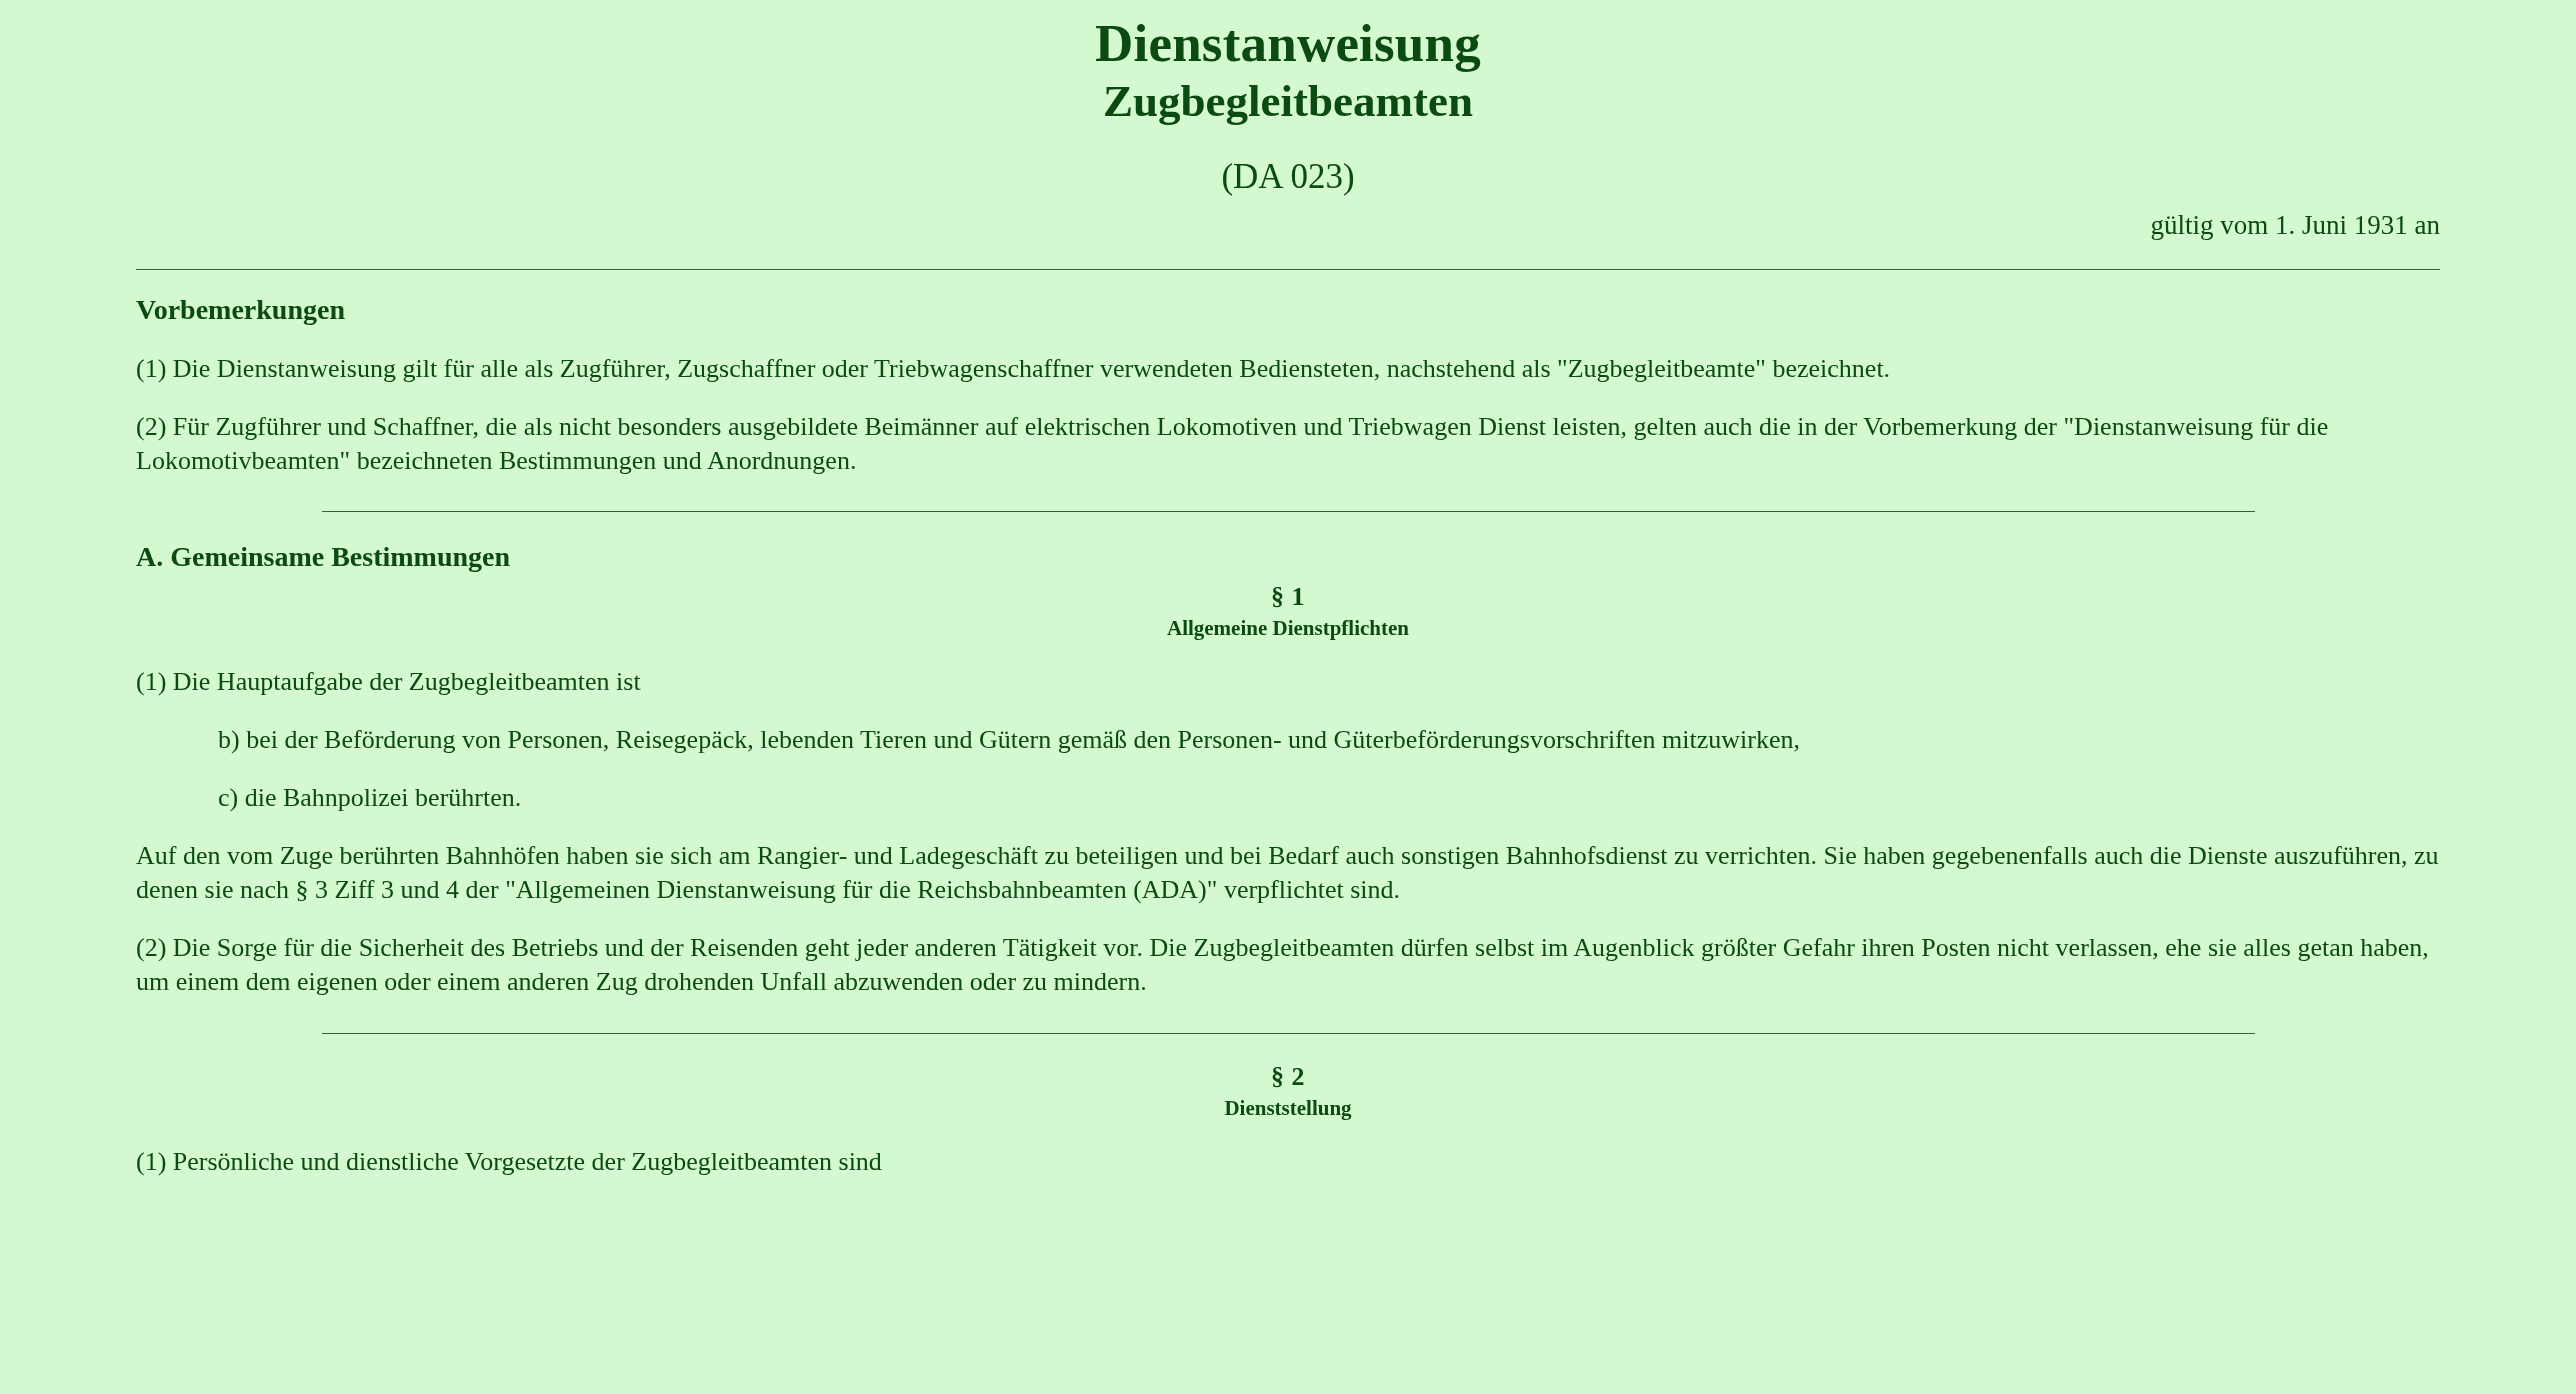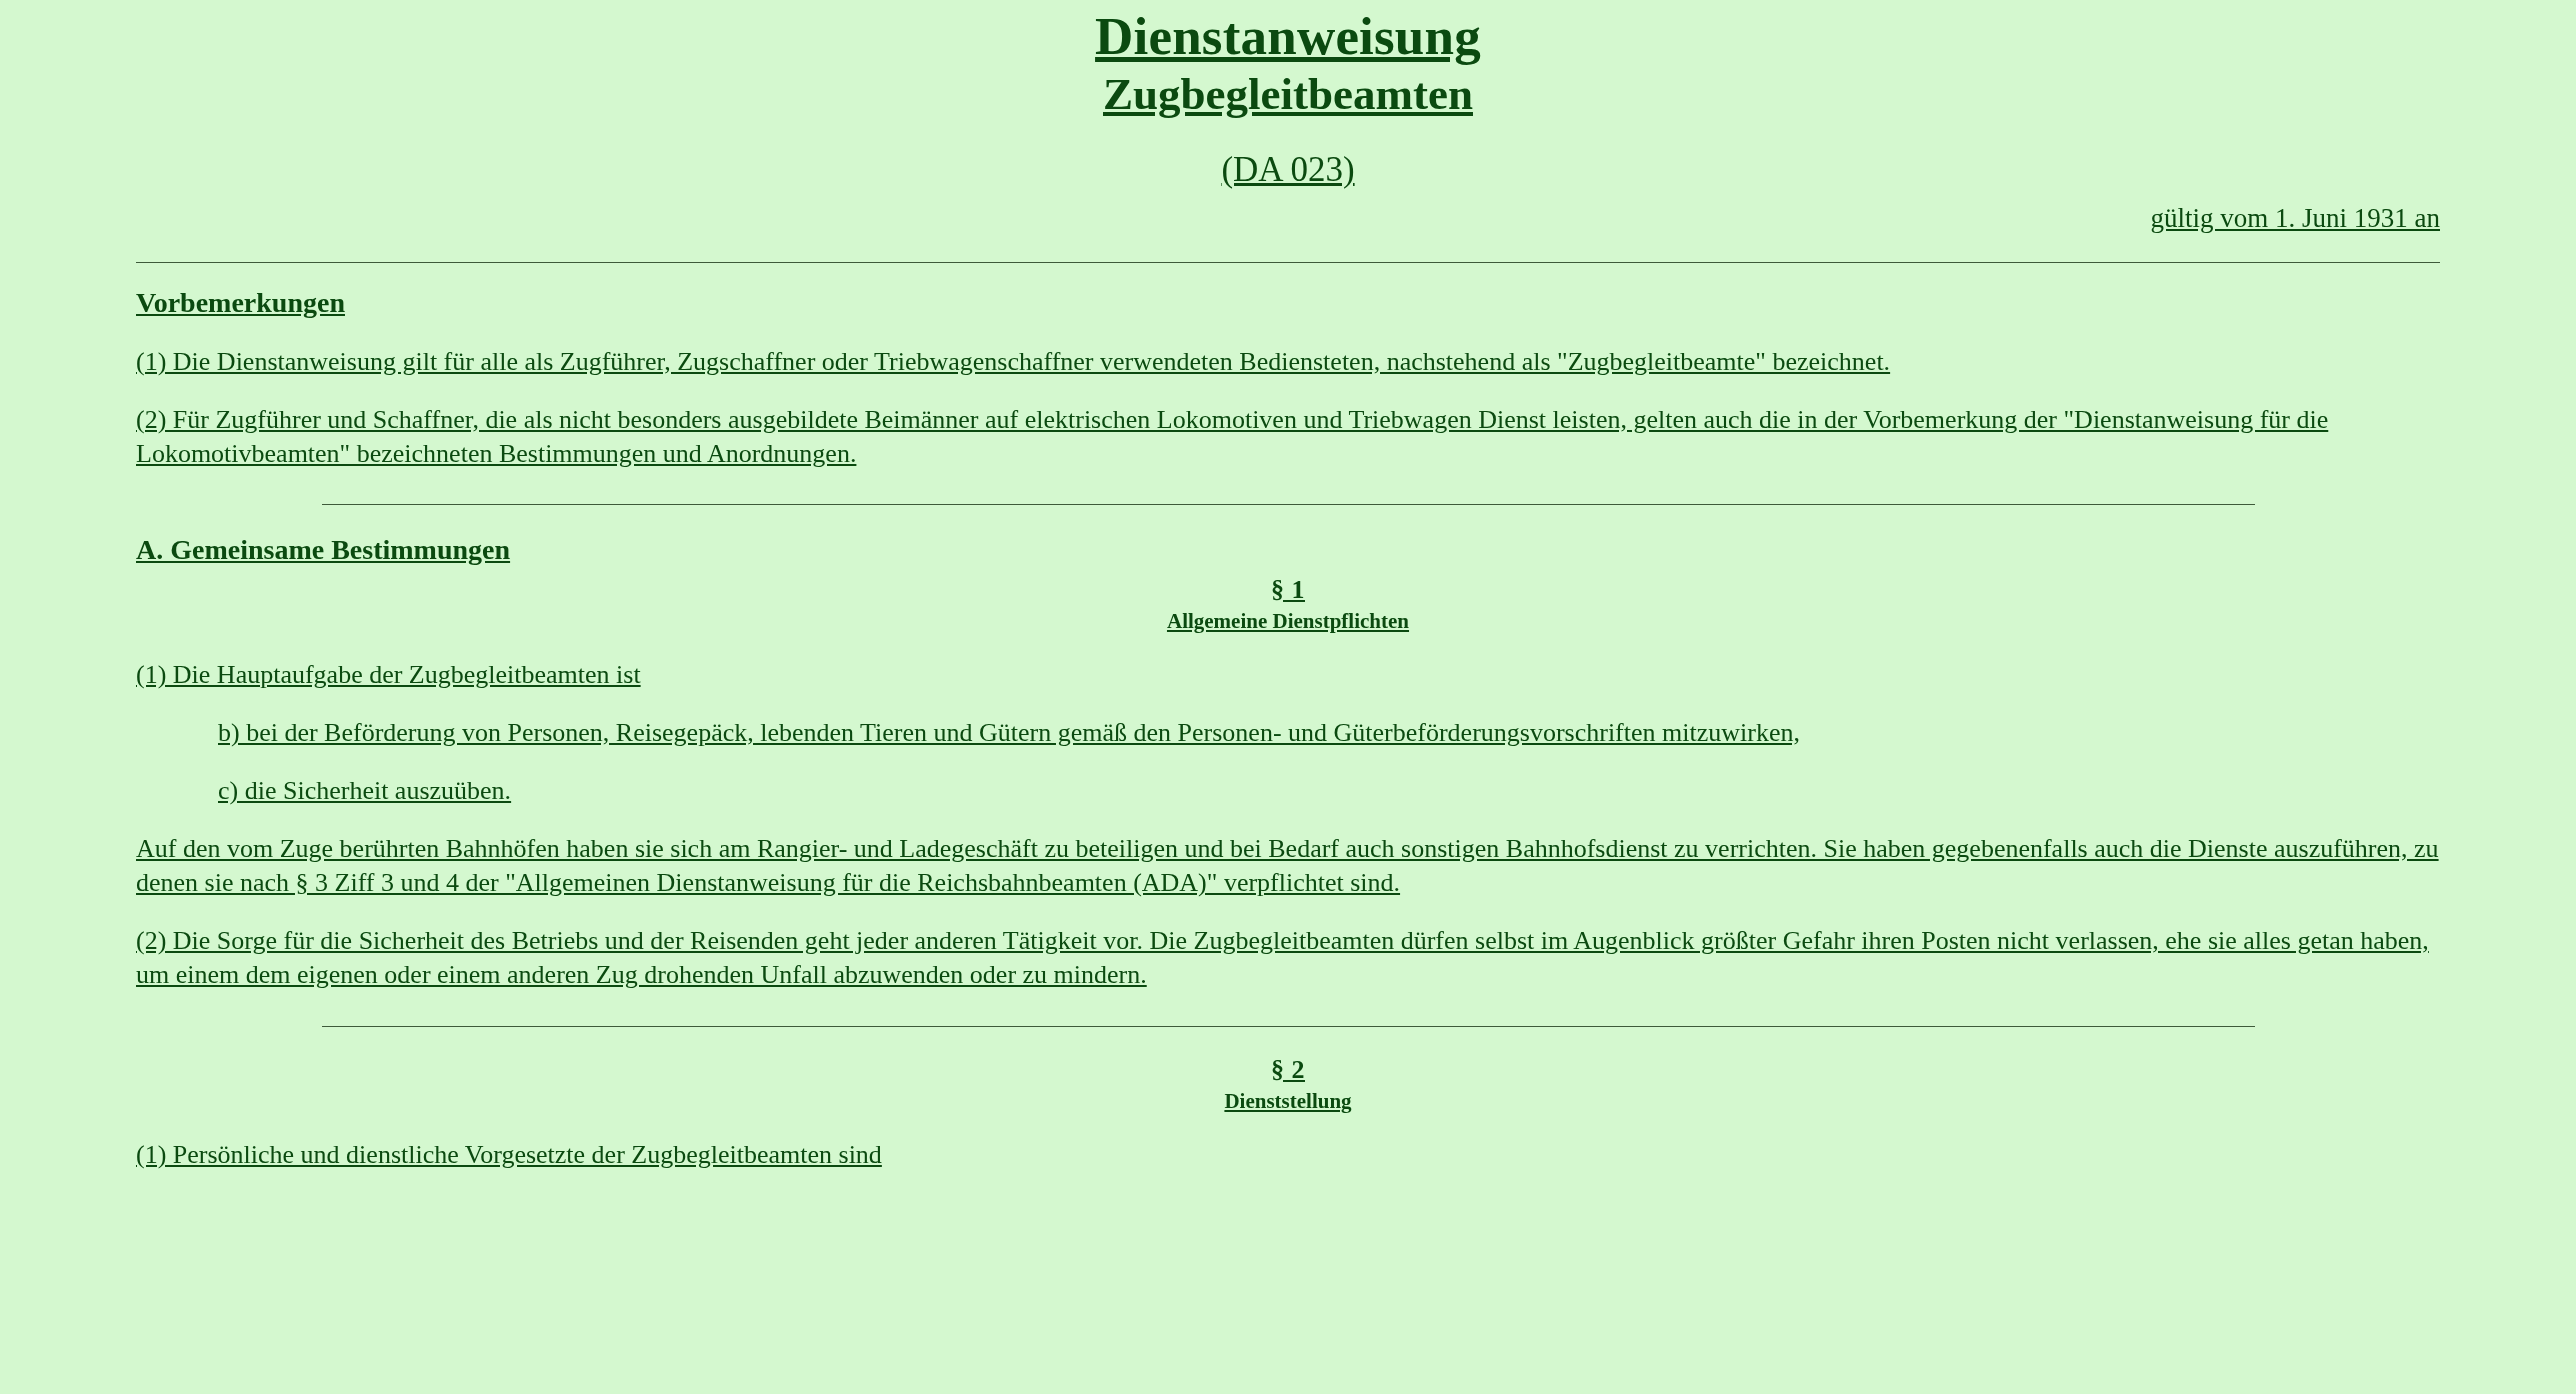--- a/index.html
+++ b/index.html
@@ -10,22 +10,21 @@
   body {
     width: 2576px;
     min-height: 1394px;
     font-family: "Liberation Serif", "DejaVu Serif", serif;
     color: #0b4a10;
     -webkit-font-smoothing: antialiased;
   }
   .page {
     width: 2576px;
     box-sizing: border-box;
-    padding: 0 136px 36px 136px;
-    text-decoration: underline;
+    padding: 7px 136px 36px 136px;
   }
   .title-block {
     text-align: center;
     padding-top: 7.3px;
   }
   .doc-title {
     font-size: 53px;
     font-weight: bold;
     line-height: 1.12;
     margin: 0;
@@ -123,21 +122,21 @@
 
   <hr class="rule-narrow">
 
   <h2 class="section-center">A. Gemeinsame Bestimmungen</h2>
   <h3 class="para-num">§  1</h3>
   <h3 class="para-title">Allgemeine Dienstpflichten</h3>
 
   <p class="body">(1) Die Hauptaufgabe der Zugbegleitbeamten ist</p>
 
   <p class="list-item">b) bei der Beförderung von Personen, Reisegepäck, lebenden Tieren und Gütern gemäß den Personen- und Güterbeförderungsvorschriften mitzuwirken,</p>
-  <p class="list-item">c) die Sicherheit auszuüben.</p>
+  <p class="list-item">c) die Bahnpolizei berührten.</p>
 
   <p class="body">Auf den vom Zuge berührten Bahnhöfen haben sie sich am Rangier- und Ladegeschäft zu beteiligen und bei Bedarf auch sonstigen Bahnhofsdienst zu verrichten. Sie haben gegebenenfalls auch die Dienste auszuführen, zu denen sie nach § 3 Ziff 3 und 4 der "Allgemeinen Dienstanweisung für die Reichsbahnbeamten (ADA)" verpflichtet sind.</p>
   <p class="body">(2) Die Sorge für die Sicherheit des Betriebs und der Reisenden geht jeder anderen Tätigkeit vor. Die Zugbegleitbeamten dürfen selbst im Augenblick größter Gefahr ihren Posten nicht verlassen, ehe sie alles getan haben, um einem dem eigenen oder einem anderen Zug drohenden Unfall abzuwenden oder zu mindern.</p>
 
   <hr class="rule-narrow">
 
   <h3 class="para-num">§  2</h3>
   <h3 class="para-title">Dienststellung</h3>
 
   <p class="body">(1) Persönliche und dienstliche Vorgesetzte der Zugbegleitbeamten sind</p>

